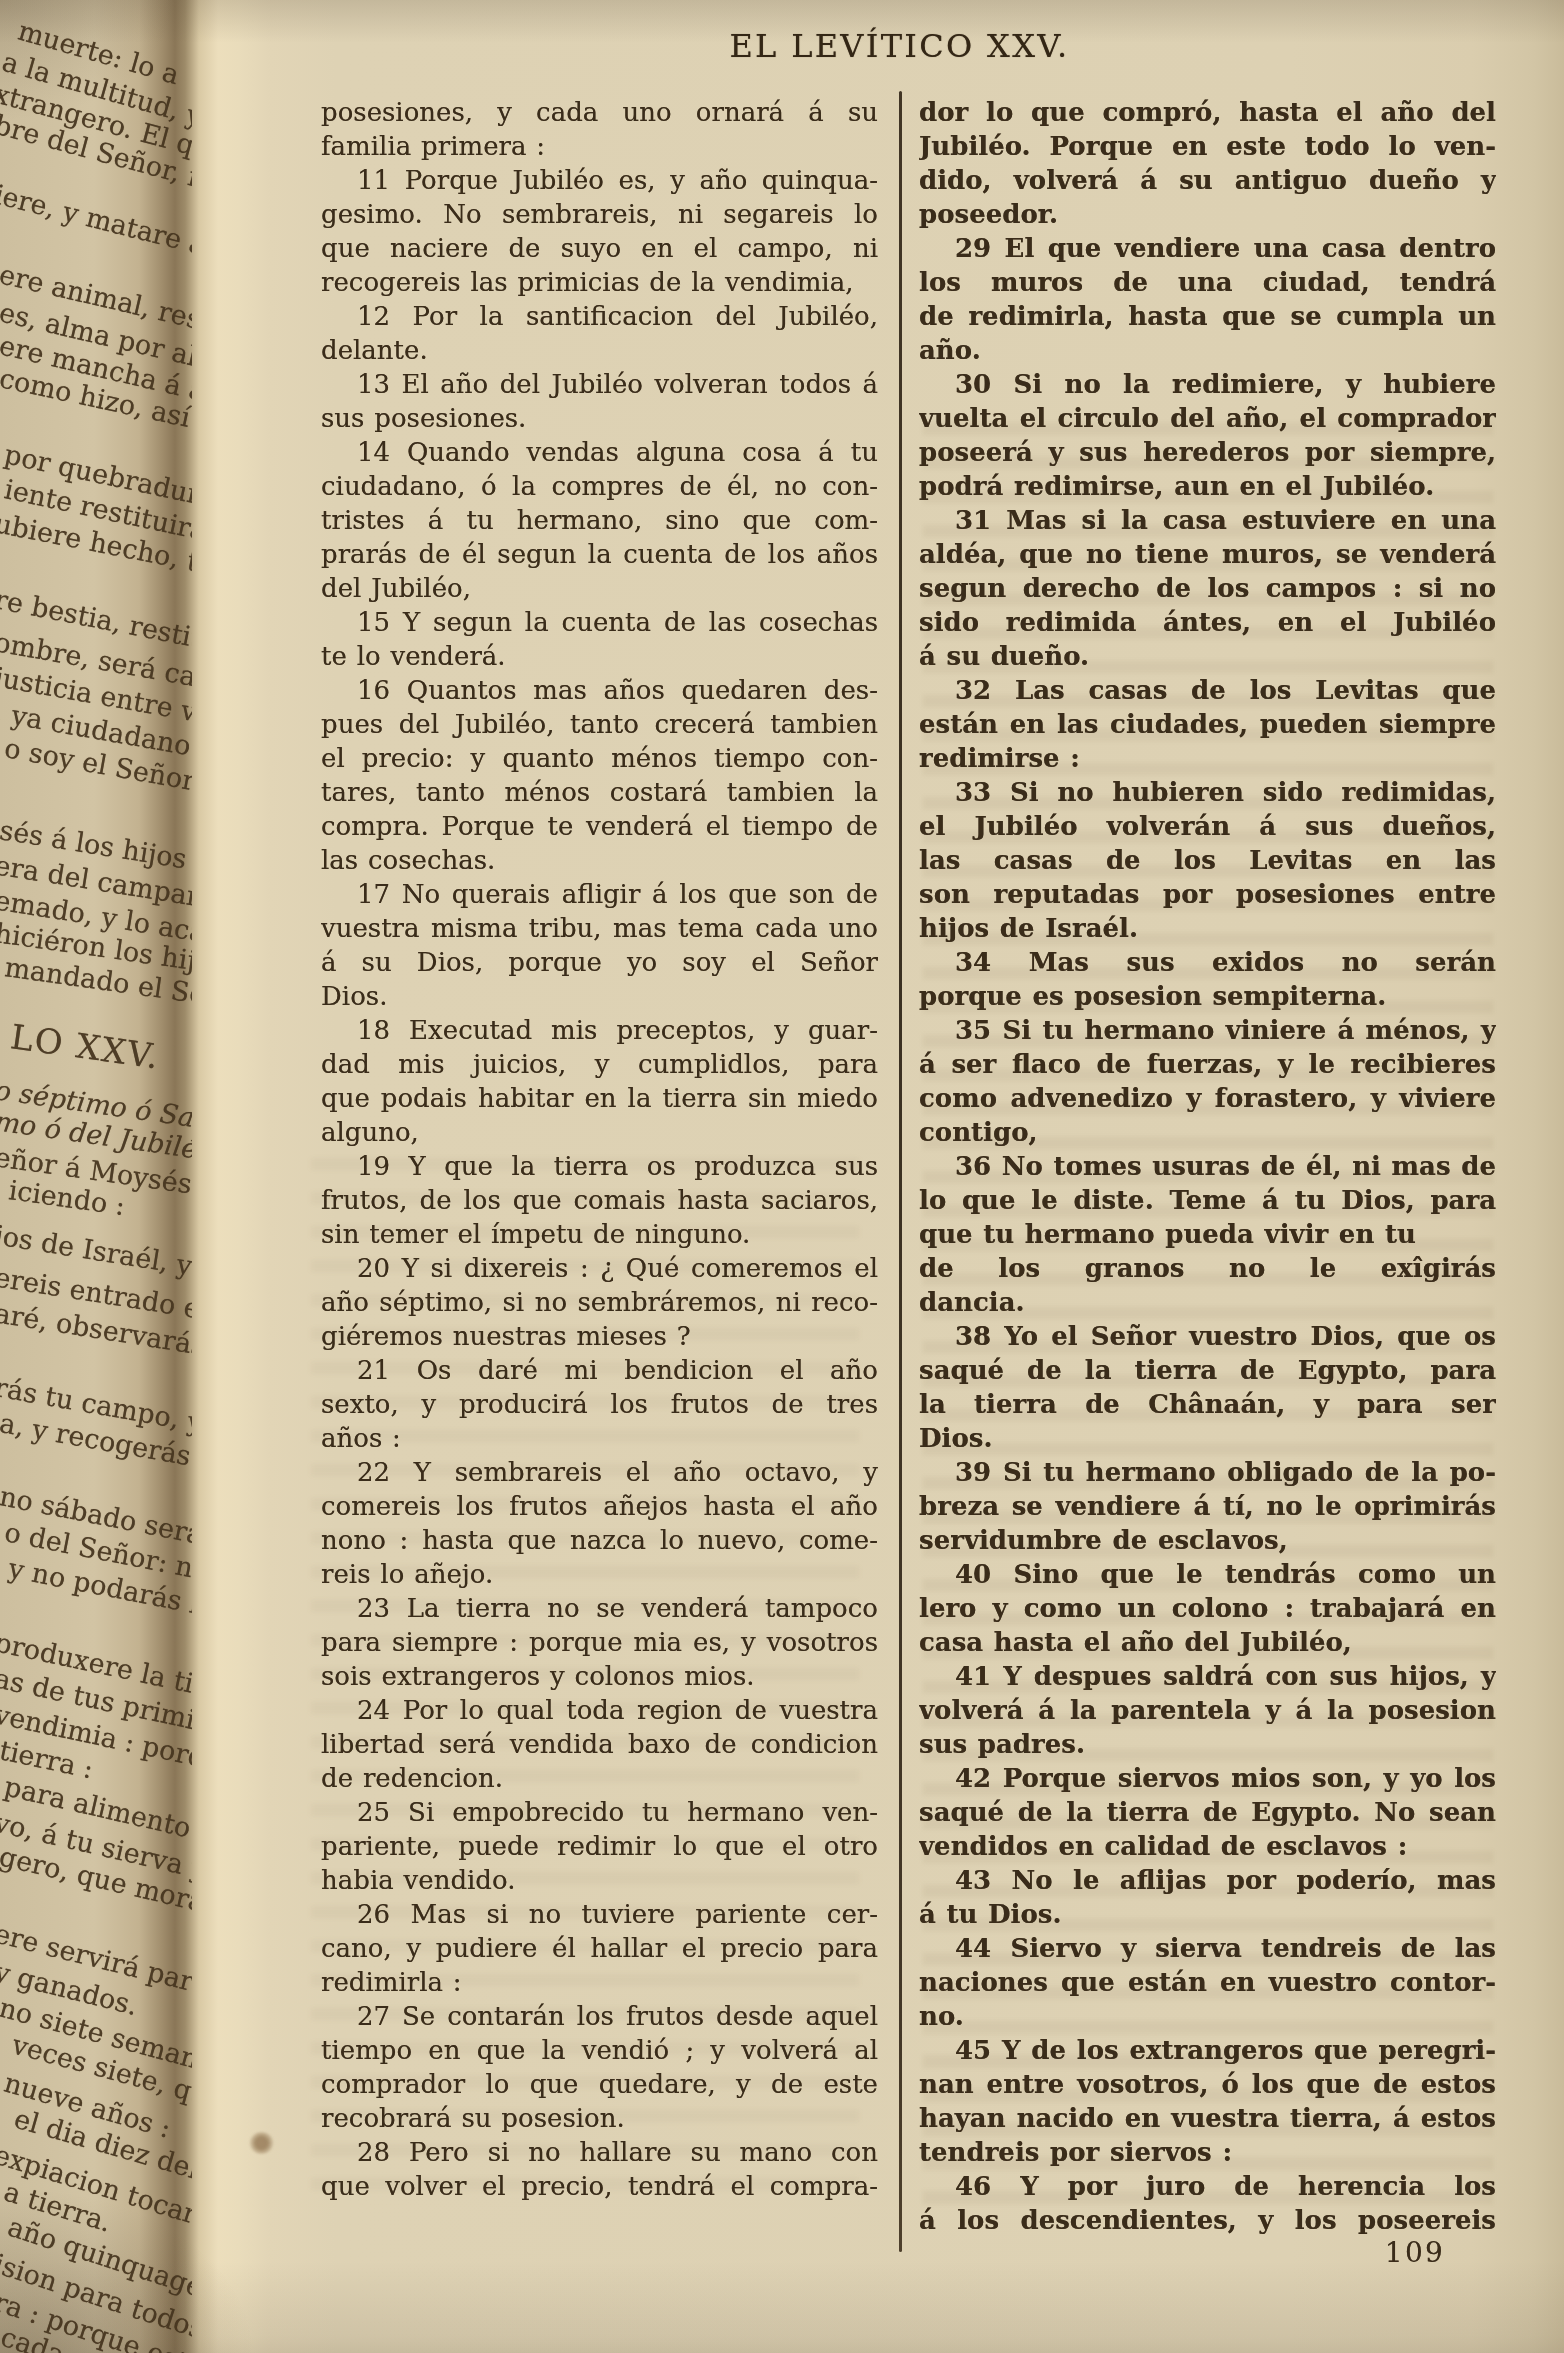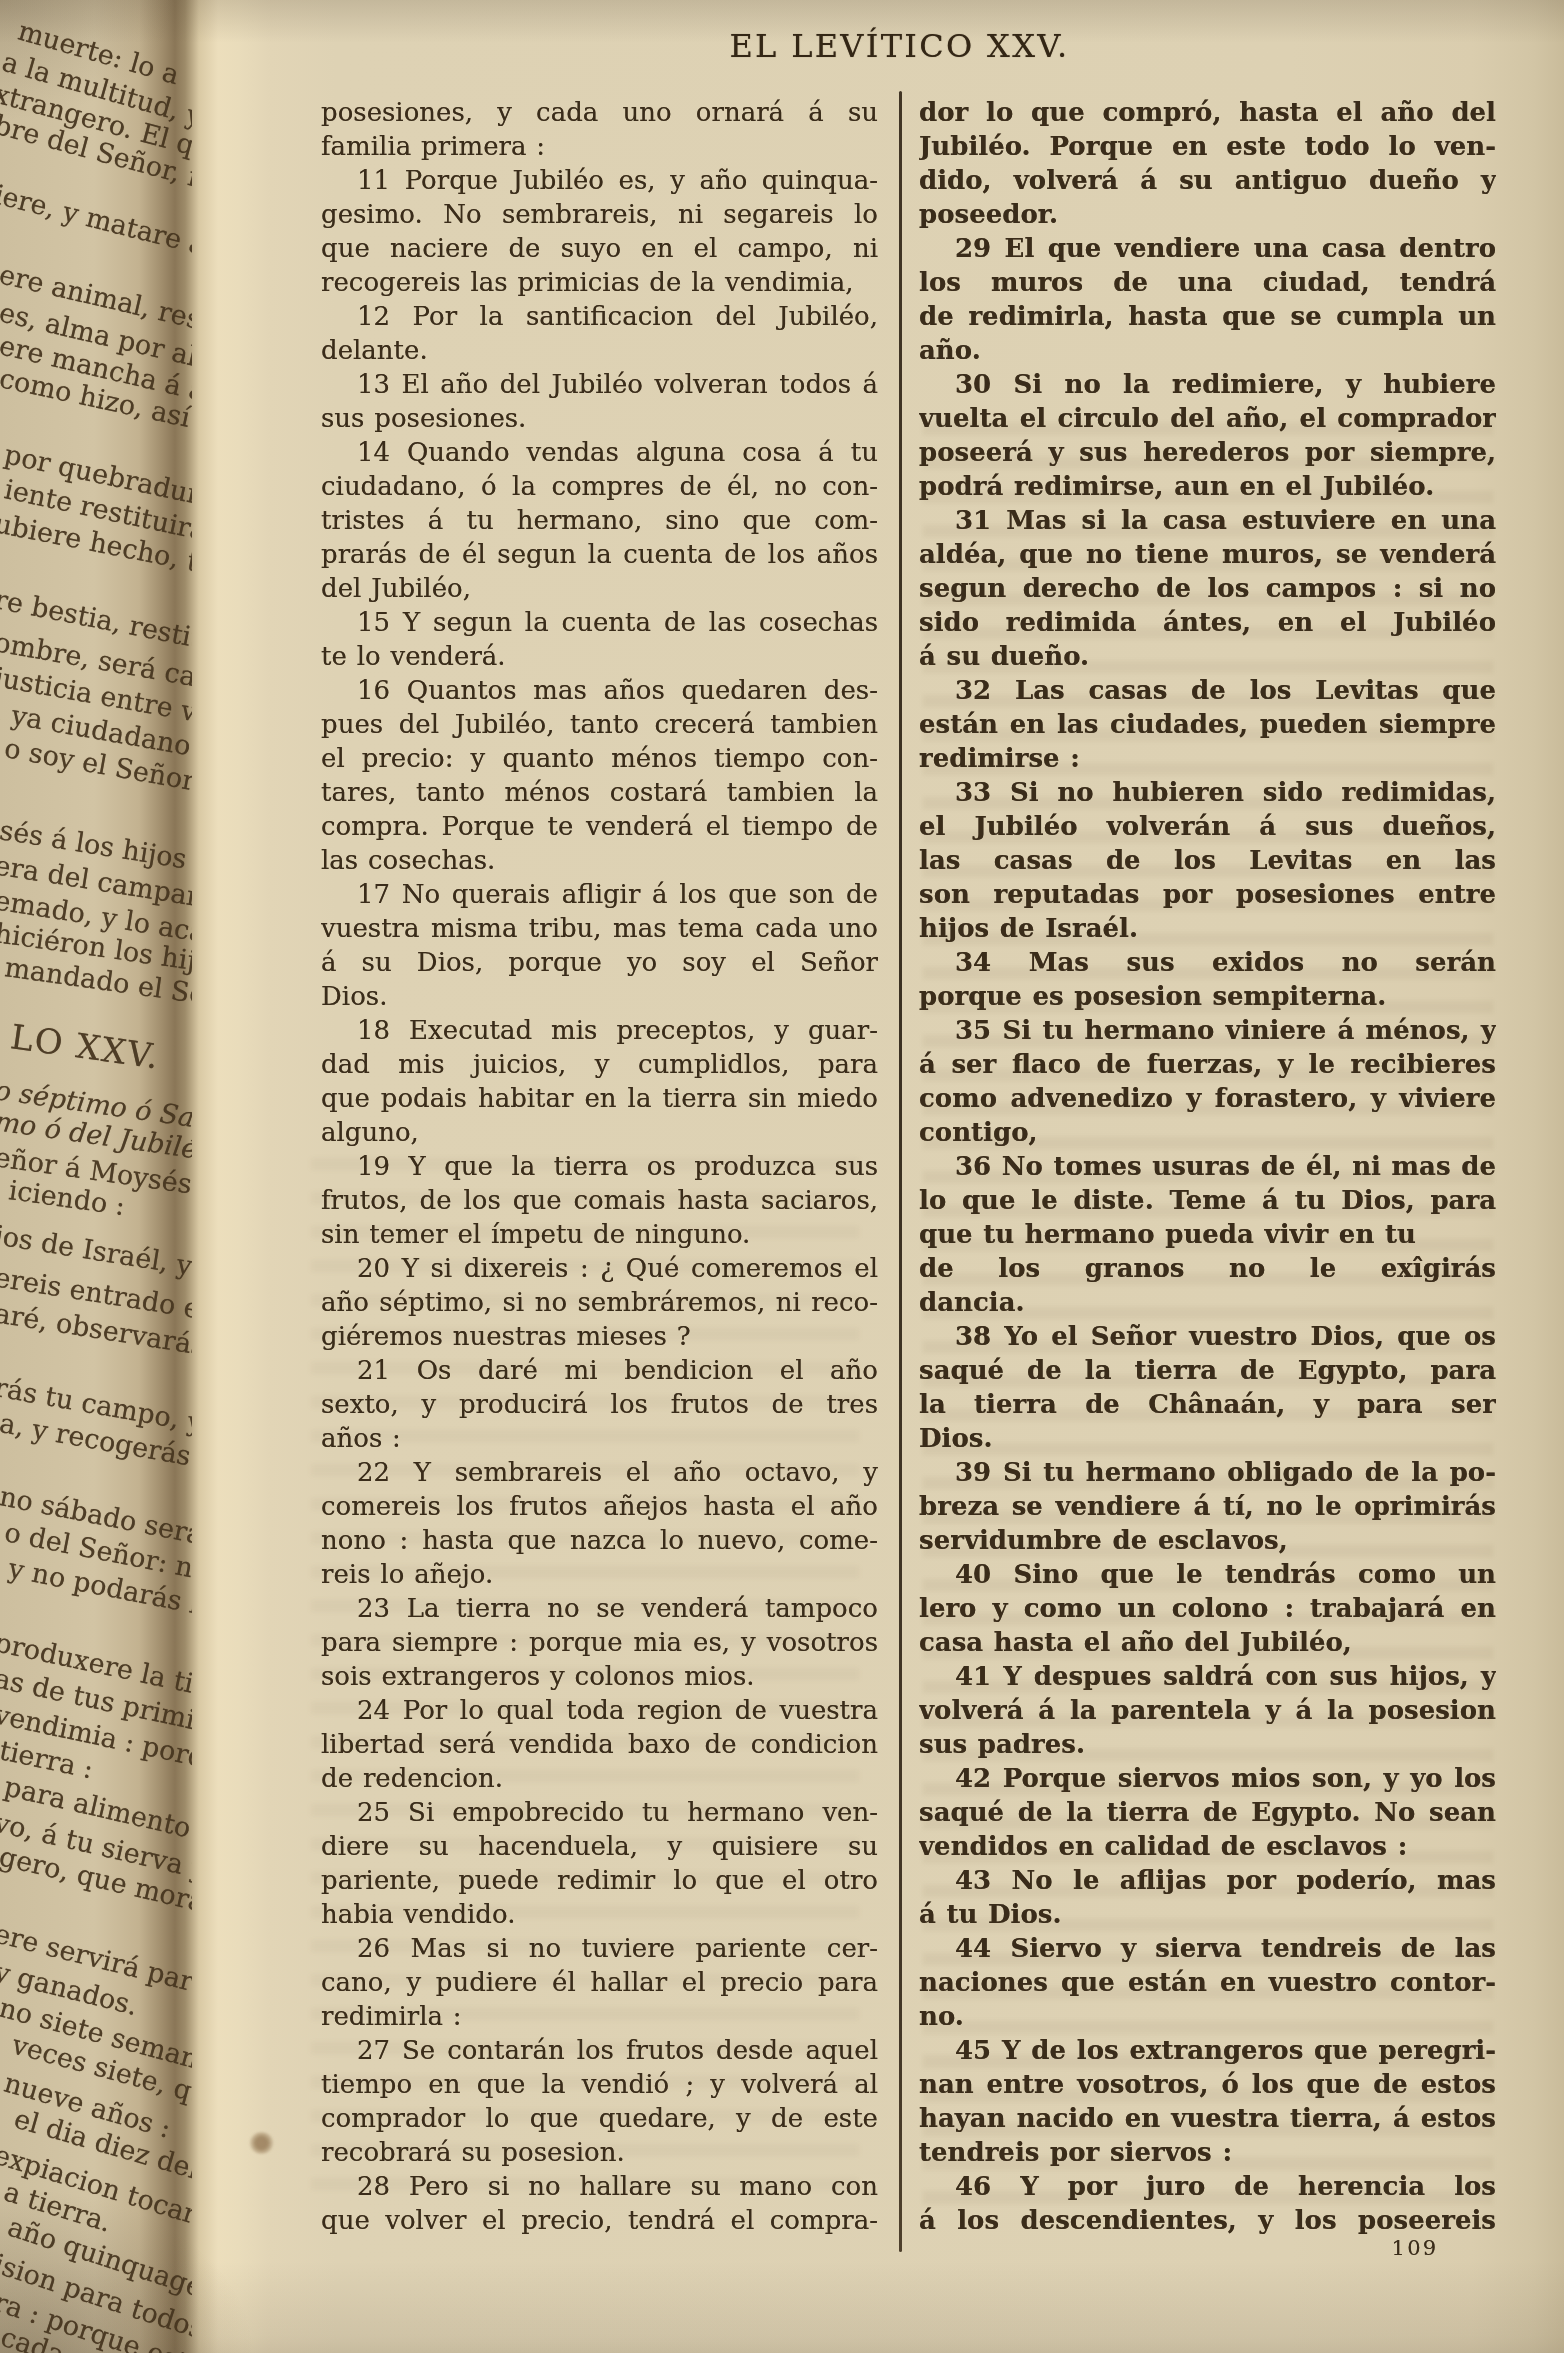--- a/index.html
+++ b/index.html
@@ -28,21 +28,21 @@
   .line{
     height:34px;line-height:34px;font-size:26px;white-space:normal;
     word-spacing:1.6px;overflow:hidden;
     text-shadow:0 0 0.6px rgba(58,44,26,.65);
   }
   .line.j{text-align:justify;text-align-last:justify;}
   .line.end{text-align:left;}
   .line.ind{padding-left:36px;}
   .pagenum{
     position:absolute;left:1368px;top:2236px;width:94px;text-align:center;
-    font-size:21px;letter-spacing:2.3px;color:#3a2c1a;
+    font-size:28px;letter-spacing:2.3px;color:#3a2c1a;
     text-shadow:0 0 0.6px rgba(58,44,26,.6);
   }
   .margin-strip{
     position:absolute;left:0;top:0;width:192px;height:2354px;overflow:hidden;
     color:#46351f;
   }
   .frag{
     position:absolute;white-space:nowrap;transform-origin:0 50%;
     font-size:27px;opacity:.94;text-shadow:0 0 0.7px rgba(70,53,31,.6);
   }
@@ -167,21 +167,20 @@
       <div class="line j">comereis los frutos añejos hasta el año</div>
       <div class="line j">nono : hasta que nazca lo nuevo, come-</div>
       <div class="line end">reis lo añejo.</div>
       <div class="line j ind">23 La tierra no se venderá tampoco</div>
       <div class="line j">para siempre : porque mia es, y vosotros</div>
       <div class="line end">sois extrangeros y colonos mios.</div>
       <div class="line j ind">24 Por lo qual toda region de vuestra</div>
       <div class="line j">libertad será vendida baxo de condicion</div>
       <div class="line end">de redencion.</div>
       <div class="line j ind">25 Si empobrecido tu hermano ven-</div>
-      <div class="line j">diere su hacenduela, y quisiere su</div>
       <div class="line j">pariente, puede redimir lo que el otro</div>
       <div class="line end">habia vendido.</div>
       <div class="line j ind">26 Mas si no tuviere pariente cer-</div>
       <div class="line j">cano, y pudiere él hallar el precio para</div>
       <div class="line end">redimirla :</div>
       <div class="line j ind">27 Se contarán los frutos desde aquel</div>
       <div class="line j">tiempo en que la vendió ; y volverá al</div>
       <div class="line j">comprador lo que quedare, y de este modo</div>
       <div class="line end">recobrará su posesion.</div>
       <div class="line j ind">28 Pero si no hallare su mano con</div>

